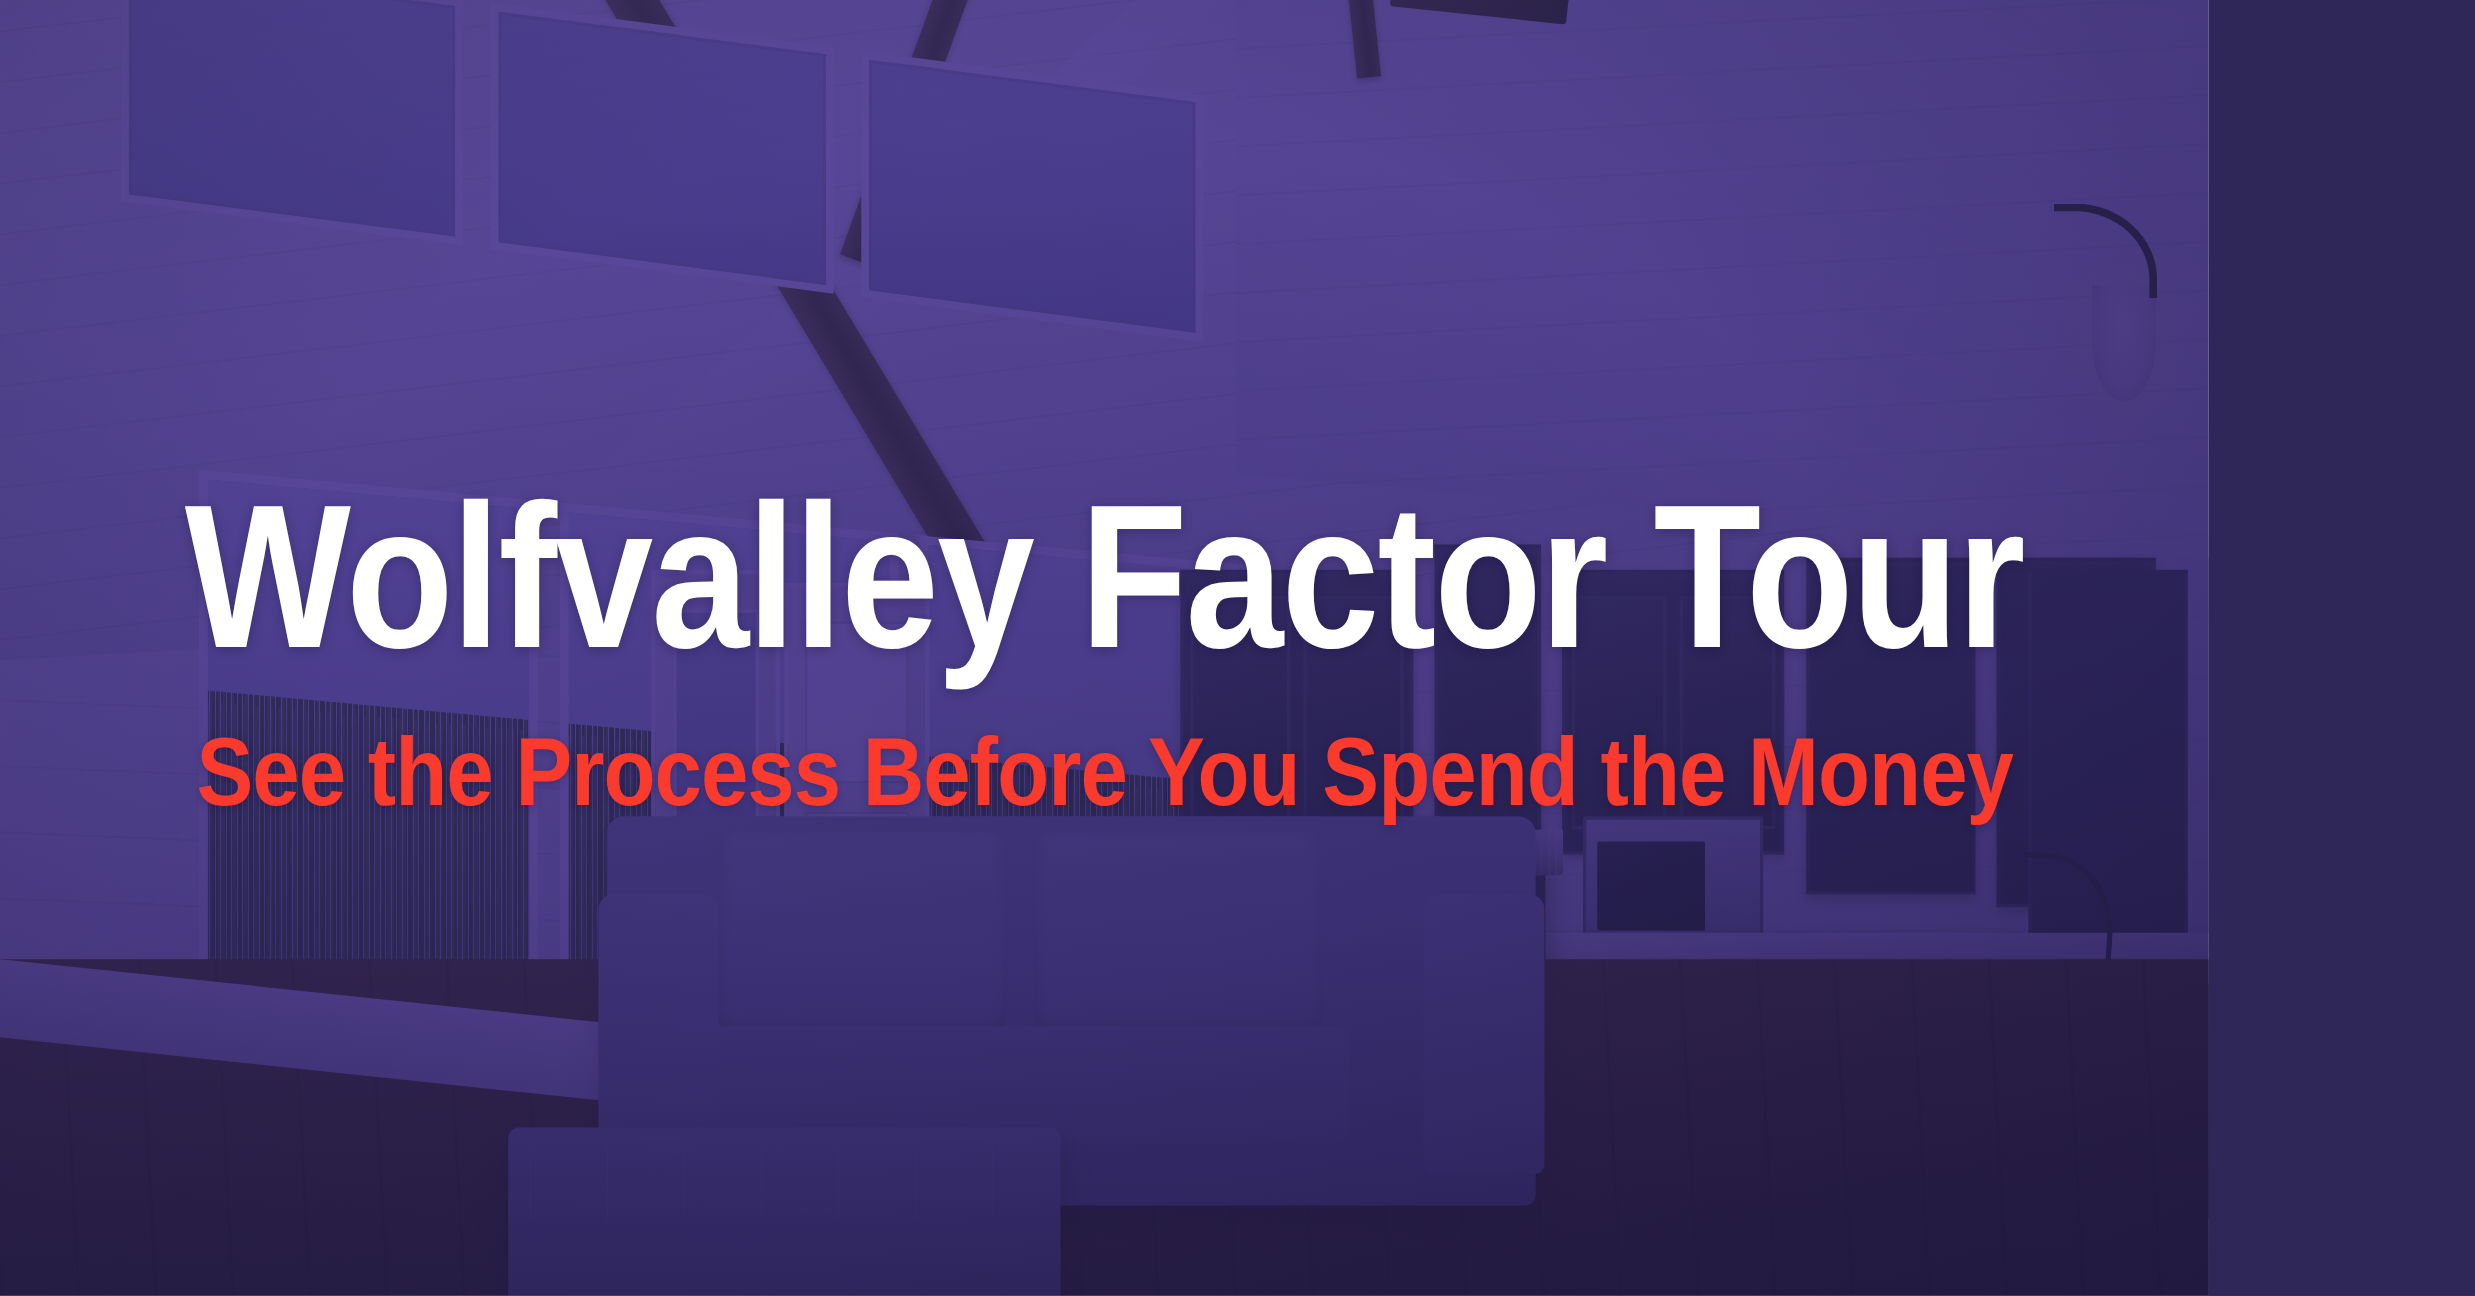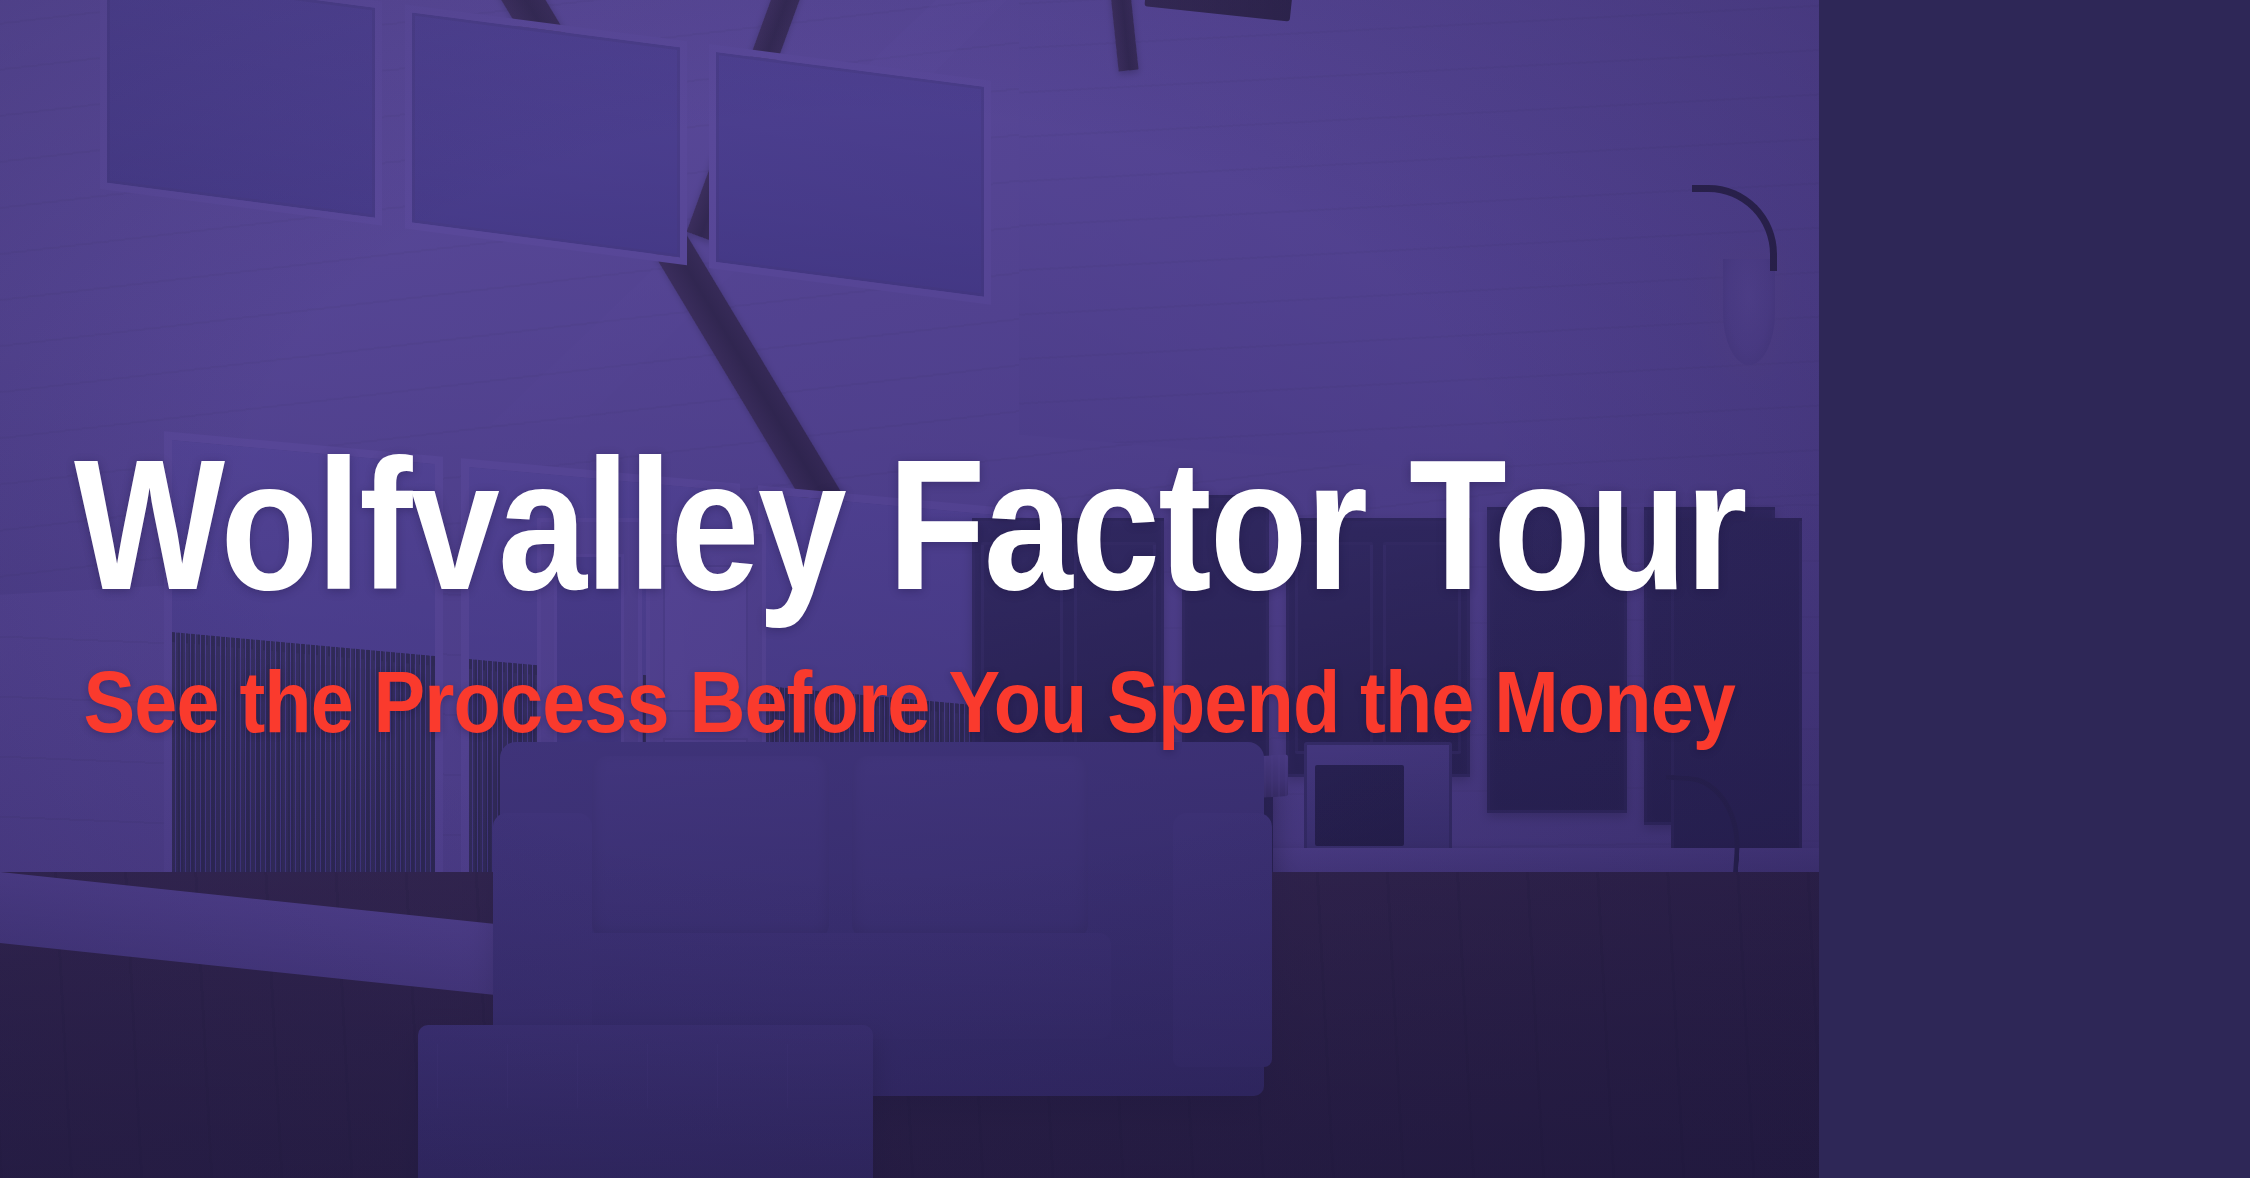--- a/index.html
+++ b/index.html
@@ -2,21 +2,21 @@
 <html><head>
 <meta charset="utf-8">
 <title>Wolfvalley Factor Tour</title>
 <style>
   * { margin:0; padding:0; box-sizing:border-box; }
   html,body { width:2250px; height:1178px; overflow:hidden; background:#2e2757; }
   body { font-family:"Liberation Sans", sans-serif; }
 
   .hero {
     position:relative;
-    width:1819px; height:1178px;
+    width:2008px; height:1178px;
     overflow:hidden;
     background:#4a3f85;
   }
 
   
   .photo { position:absolute; inset:0; overflow:hidden;
            background:#8d8fae; }
 
   
   .ceiling {

